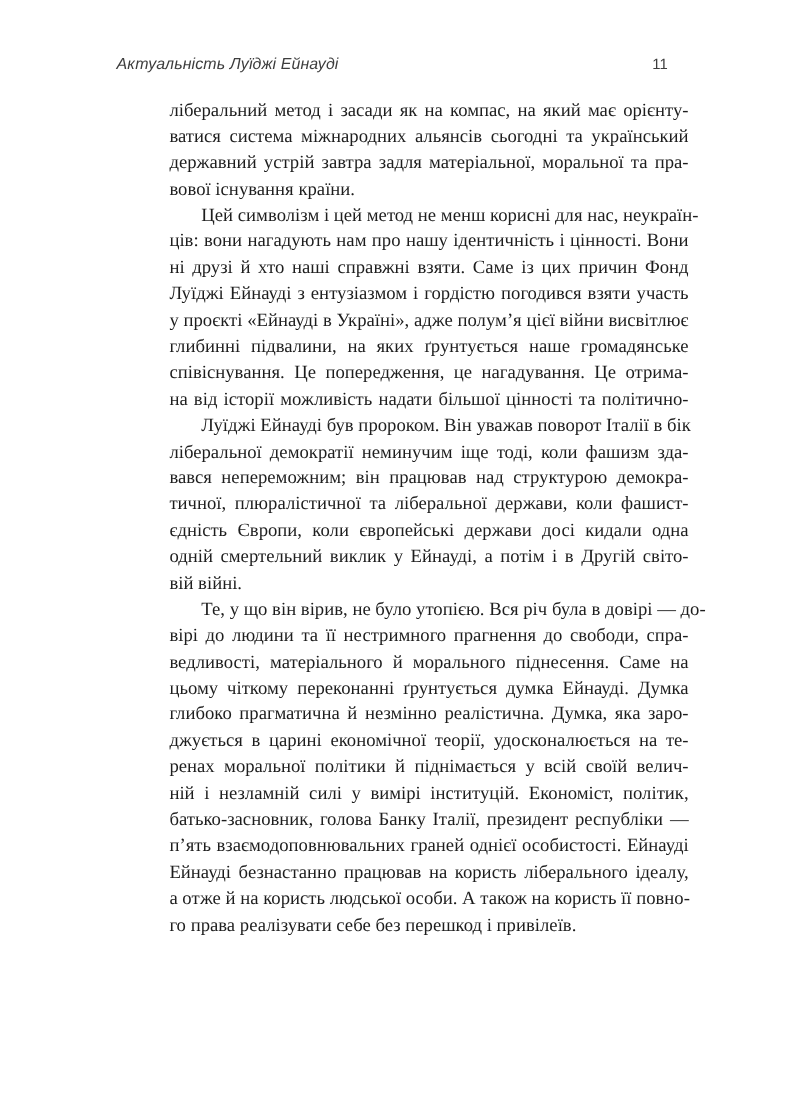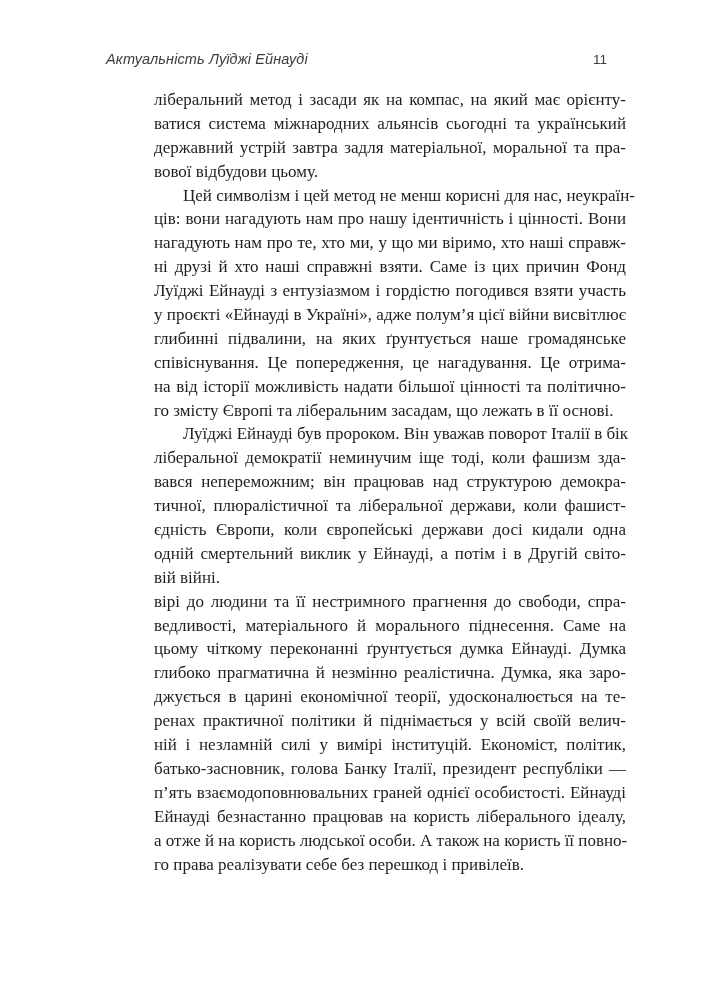--- a/index.html
+++ b/index.html
@@ -70,50 +70,49 @@
 <div class="page">
   <div class="running-head">
     <span class="running-title">Актуальність Луїджі Ейнауді</span>
     <span class="page-number">11</span>
   </div>
   <div class="text-block">
       <div class="para">
         <div class="line first">ліберальний метод і засади як на компас, на який має орієнту-</div>
         <div class="line">ватися система міжнародних альянсів сьогодні та український</div>
         <div class="line">державний устрій завтра задля матеріальної, моральної та пра-</div>
-        <div class="line last">вової відбудови цьому.</div>
+        <div class="line last">вової існування країни.</div>
       </div>
       <div class="para indent">
         <div class="line first">Цей символізм і цей метод не менш корисні для нас, неукраїн-</div>
         <div class="line">ців: вони нагадують нам про нашу ідентичність і цінності. Вони</div>
-        <div class="line">нагадують нам про те, хто ми, у що ми віримо, хто наші справж-</div>
         <div class="line">ні друзі й хто наші справжні взяти. Саме із цих причин Фонд</div>
         <div class="line">Луїджі Ейнауді з ентузіазмом і гордістю погодився взяти участь</div>
         <div class="line">у проєкті «Ейнауді в Україні», адже полум’я цієї війни висвітлює</div>
         <div class="line">глибинні підвалини, на яких ґрунтується наше громадянське</div>
         <div class="line">співіснування. Це попередження, це нагадування. Це отрима-</div>
         <div class="line">на від історії можливість надати більшої цінності та політично-</div>
-        <div class="line last">го змісту Європі та ліберальним засадам, що лежать в її основі.</div>
       </div>
       <div class="para indent">
         <div class="line first">Луїджі Ейнауді був пророком. Він уважав поворот Італії в бік</div>
         <div class="line">ліберальної демократії неминучим іще тоді, коли фашизм зда-</div>
         <div class="line">вався непереможним; він працював над структурою демокра-</div>
         <div class="line">тичної, плюралістичної та ліберальної держави, коли фашист-</div>
         <div class="line">єдність Європи, коли європейські держави досі кидали одна</div>
         <div class="line">одній смертельний виклик у Ейнауді, а потім і в Другій світо-</div>
         <div class="line last">вій війні.</div>
       </div>
       <div class="para indent">
+        <div class="line first">Те, у що він вірив, не було утопією. Вся річ була в довірі — до-</div>
         <div class="line">вірі до людини та її нестримного прагнення до свободи, спра-</div>
         <div class="line">ведливості, матеріального й морального піднесення. Саме на</div>
         <div class="line">цьому чіткому переконанні ґрунтується думка Ейнауді. Думка</div>
         <div class="line">глибоко прагматична й незмінно реалістична. Думка, яка заро-</div>
         <div class="line">джується в царині економічної теорії, удосконалюється на те-</div>
-        <div class="line">ренах практичної політики й піднімається у всій своїй велич-</div>
+        <div class="line">ренах моральної політики й піднімається у всій своїй велич-</div>
         <div class="line">ній і незламній силі у вимірі інституцій. Економіст, політик,</div>
         <div class="line">батько-засновник, голова Банку Італії, президент республіки —</div>
         <div class="line">п’ять взаємодоповнювальних граней однієї особистості. Ейнауді</div>
         <div class="line">Ейнауді безнастанно працював на користь ліберального ідеалу,</div>
         <div class="line">а отже й на користь людської особи. А також на користь її повно-</div>
         <div class="line last">го права реалізувати себе без перешкод і привілеїв.</div>
       </div>
     </div>
 </div>
 

